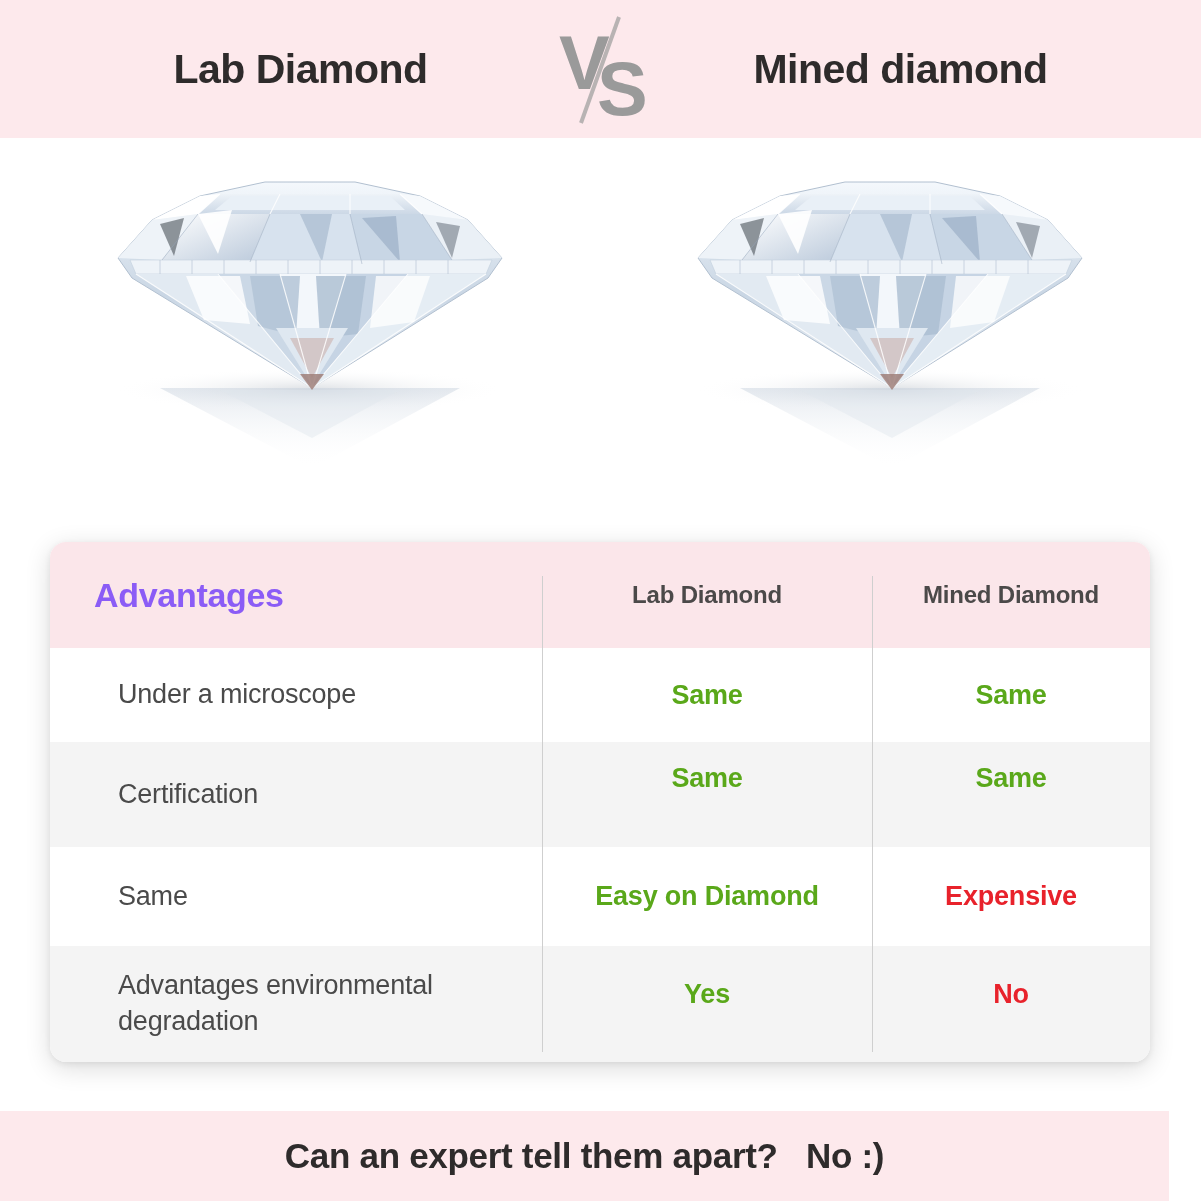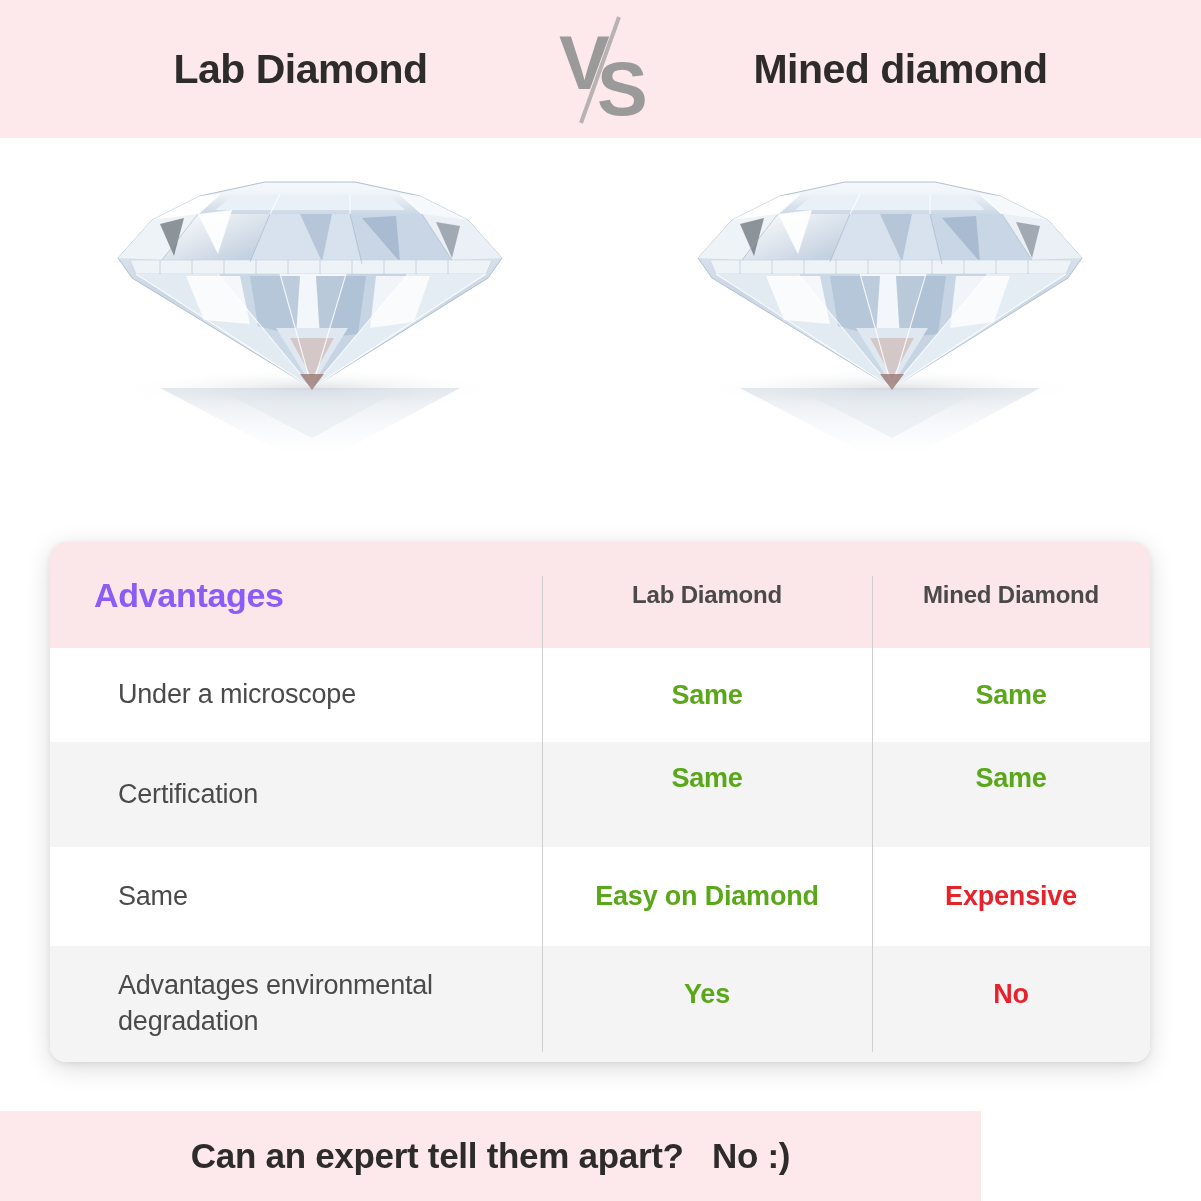--- a/index.html
+++ b/index.html
@@ -89,21 +89,21 @@
   }
   .divider.d1{ left:492px; }
   .divider.d2{ left:822px; }
 
   
   .nudge-up{ position:relative; top:-16px; }
   .nudge-up2{ position:relative; top:-10px; }
 
   
   .bottom-banner{
-    position:absolute; left:0; bottom:0; width:981px; height:90px;
+    position:absolute; left:0; bottom:0; width:1169px; height:90px;
     background:#fde9ec;
     display:flex; align-items:center; justify-content:center;
   }
   .bottom-text{
     font-size:35px; font-weight:bold; color:#2e2b2b; letter-spacing:-0.3px;
     white-space:pre;
   }
 </style>
 </head>
 <body>

